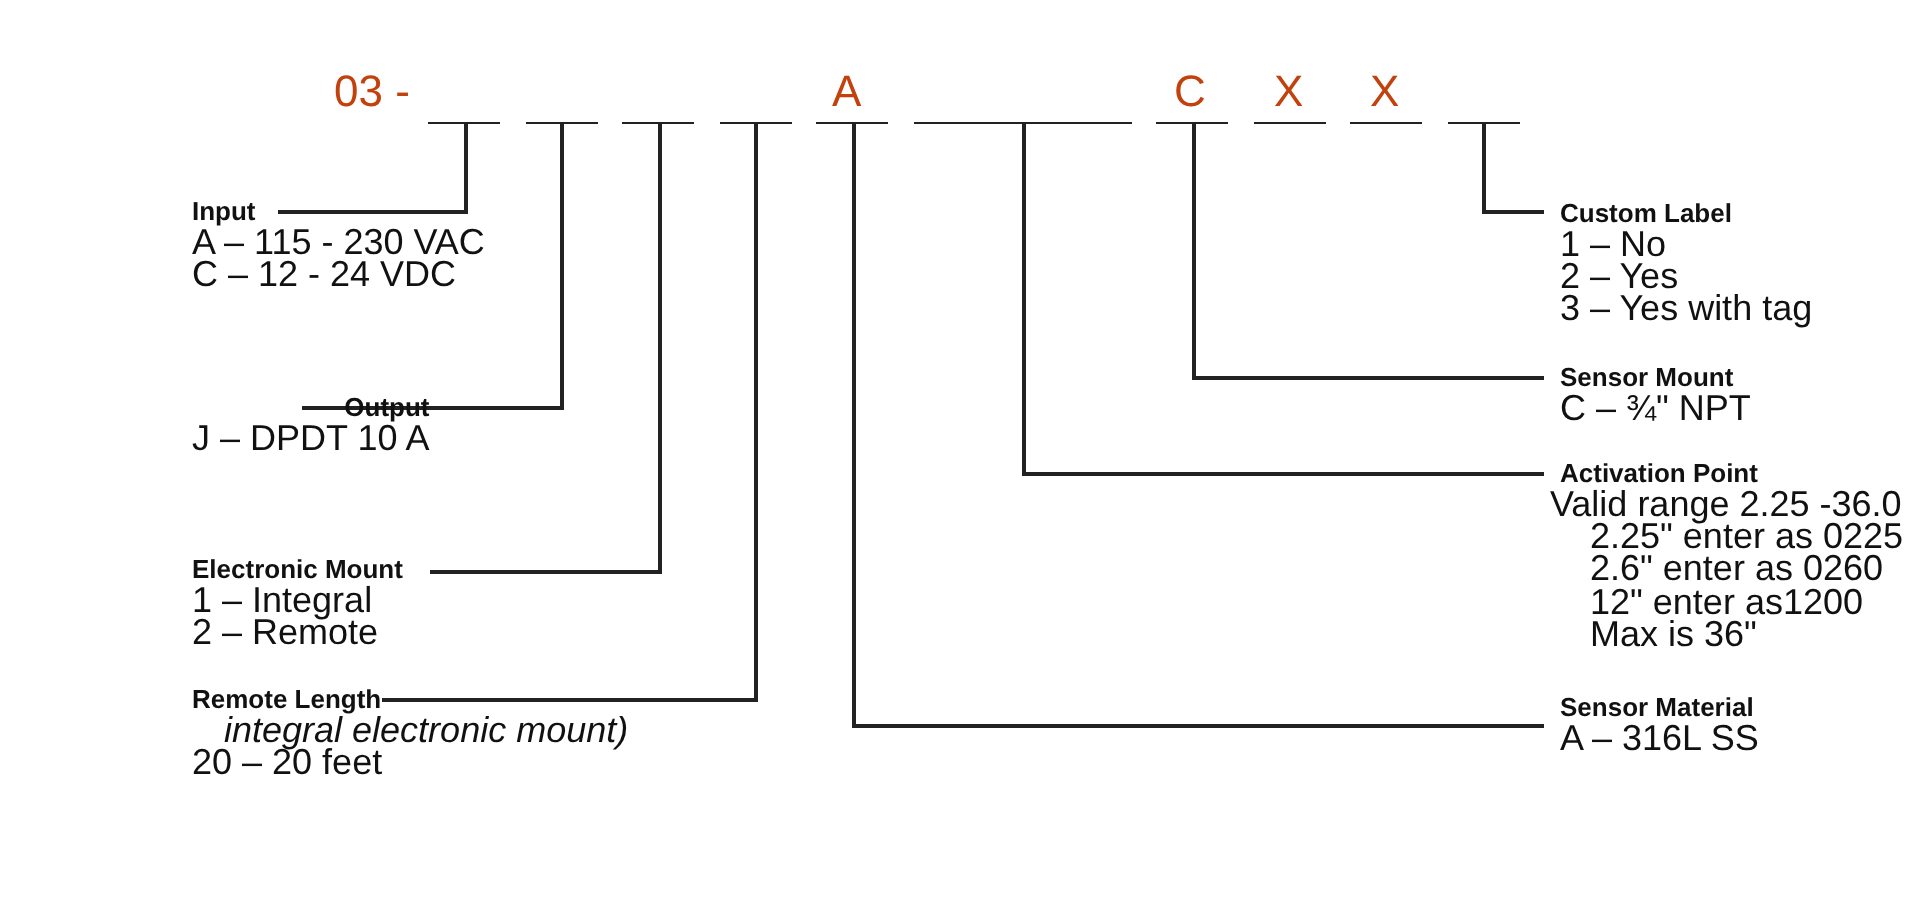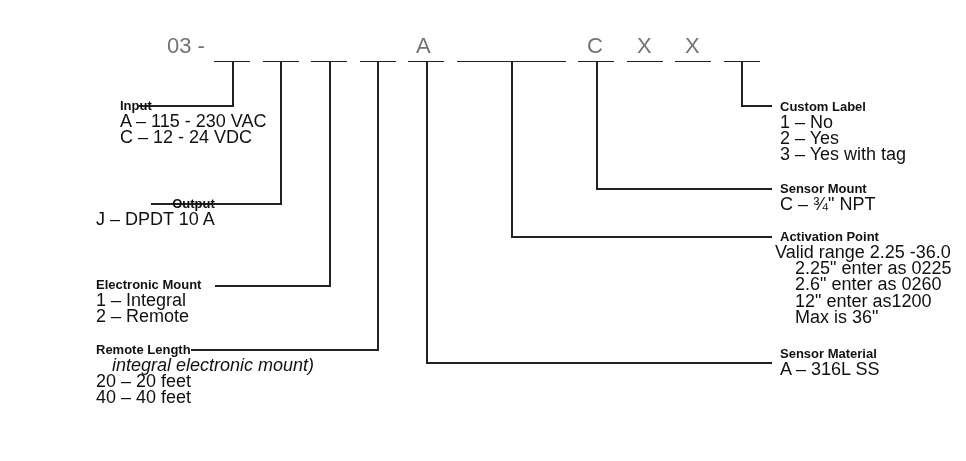--- a/index.html
+++ b/index.html
@@ -1,19 +1,19 @@
 <!DOCTYPE html>
 <html><head>
 <meta charset="utf-8">
 <style>
   html, body { margin:0; padding:0; background:#fff; }
   body { width:966px; height:461px; position:relative; overflow:hidden;
          font-family:"Liberation Sans", sans-serif; color:#111; }
   .abs { position:absolute; }
-  .code { font-size:22px; color:#737373; }
+  .code { font-size:22px; color:#c2410c; }
   .blank { position:absolute; height:0; border-top:1.5px solid #222; }
   .ln { position:absolute; background:#222; }
   .h { height:1.5px; }
   .v { width:1.5px; }
   .title { font-weight:bold; font-size:13px; white-space:nowrap; }
   .opt { font-size:18px; line-height:16.2px; white-space:nowrap; }
   .it { font-style:italic; }
 </style>
 </head>
 <body>
@@ -52,42 +52,41 @@
 
 <div class="ln v" style="left:511px;top:61px;height:176px;"></div>
 <div class="ln h" style="left:511px;top:236px;width:261px;"></div>
 
 <div class="ln v" style="left:596px;top:61px;height:128px;"></div>
 <div class="ln h" style="left:596px;top:188px;width:176px;"></div>
 
 <div class="ln v" style="left:741px;top:61px;height:45px;"></div>
 <div class="ln h" style="left:741px;top:105px;width:31px;"></div>
 
-<div class="abs" style="left:96px;top:98px;margin-left:24px;">
+<div class="abs" style="left:96px;top:98px;">
   <div class="title">Input</div>
   <div class="opt">A – 115 - 230 VAC</div>
   <div class="opt">C – 12 - 24 VDC</div>
 </div>
 
 <div class="abs" style="left:96px;top:196px;text-align:right;">
   <div class="title">Output</div>
   <div class="opt">J – DPDT 10 A</div>
 </div>
 
 <div class="abs" style="left:96px;top:277px;">
   <div class="title">Electronic Mount</div>
   <div class="opt">1 – Integral</div>
   <div class="opt">2 – Remote</div>
 </div>
 
 <div class="abs" style="left:96px;top:342px;">
   <div class="title">Remote Length</div>
   <div class="opt it" style="padding-left:16px;">integral electronic mount)</div>
   <div class="opt">20 – 20 feet</div>
-  <div class="opt">40 – 40 feet</div>
 </div>
 
 <div class="abs" style="left:780px;top:99px;">
   <div class="title">Custom Label</div>
   <div class="opt">1 – No</div>
   <div class="opt">2 – Yes</div>
   <div class="opt">3 – Yes with tag</div>
 </div>
 
 <div class="abs" style="left:780px;top:181px;">

